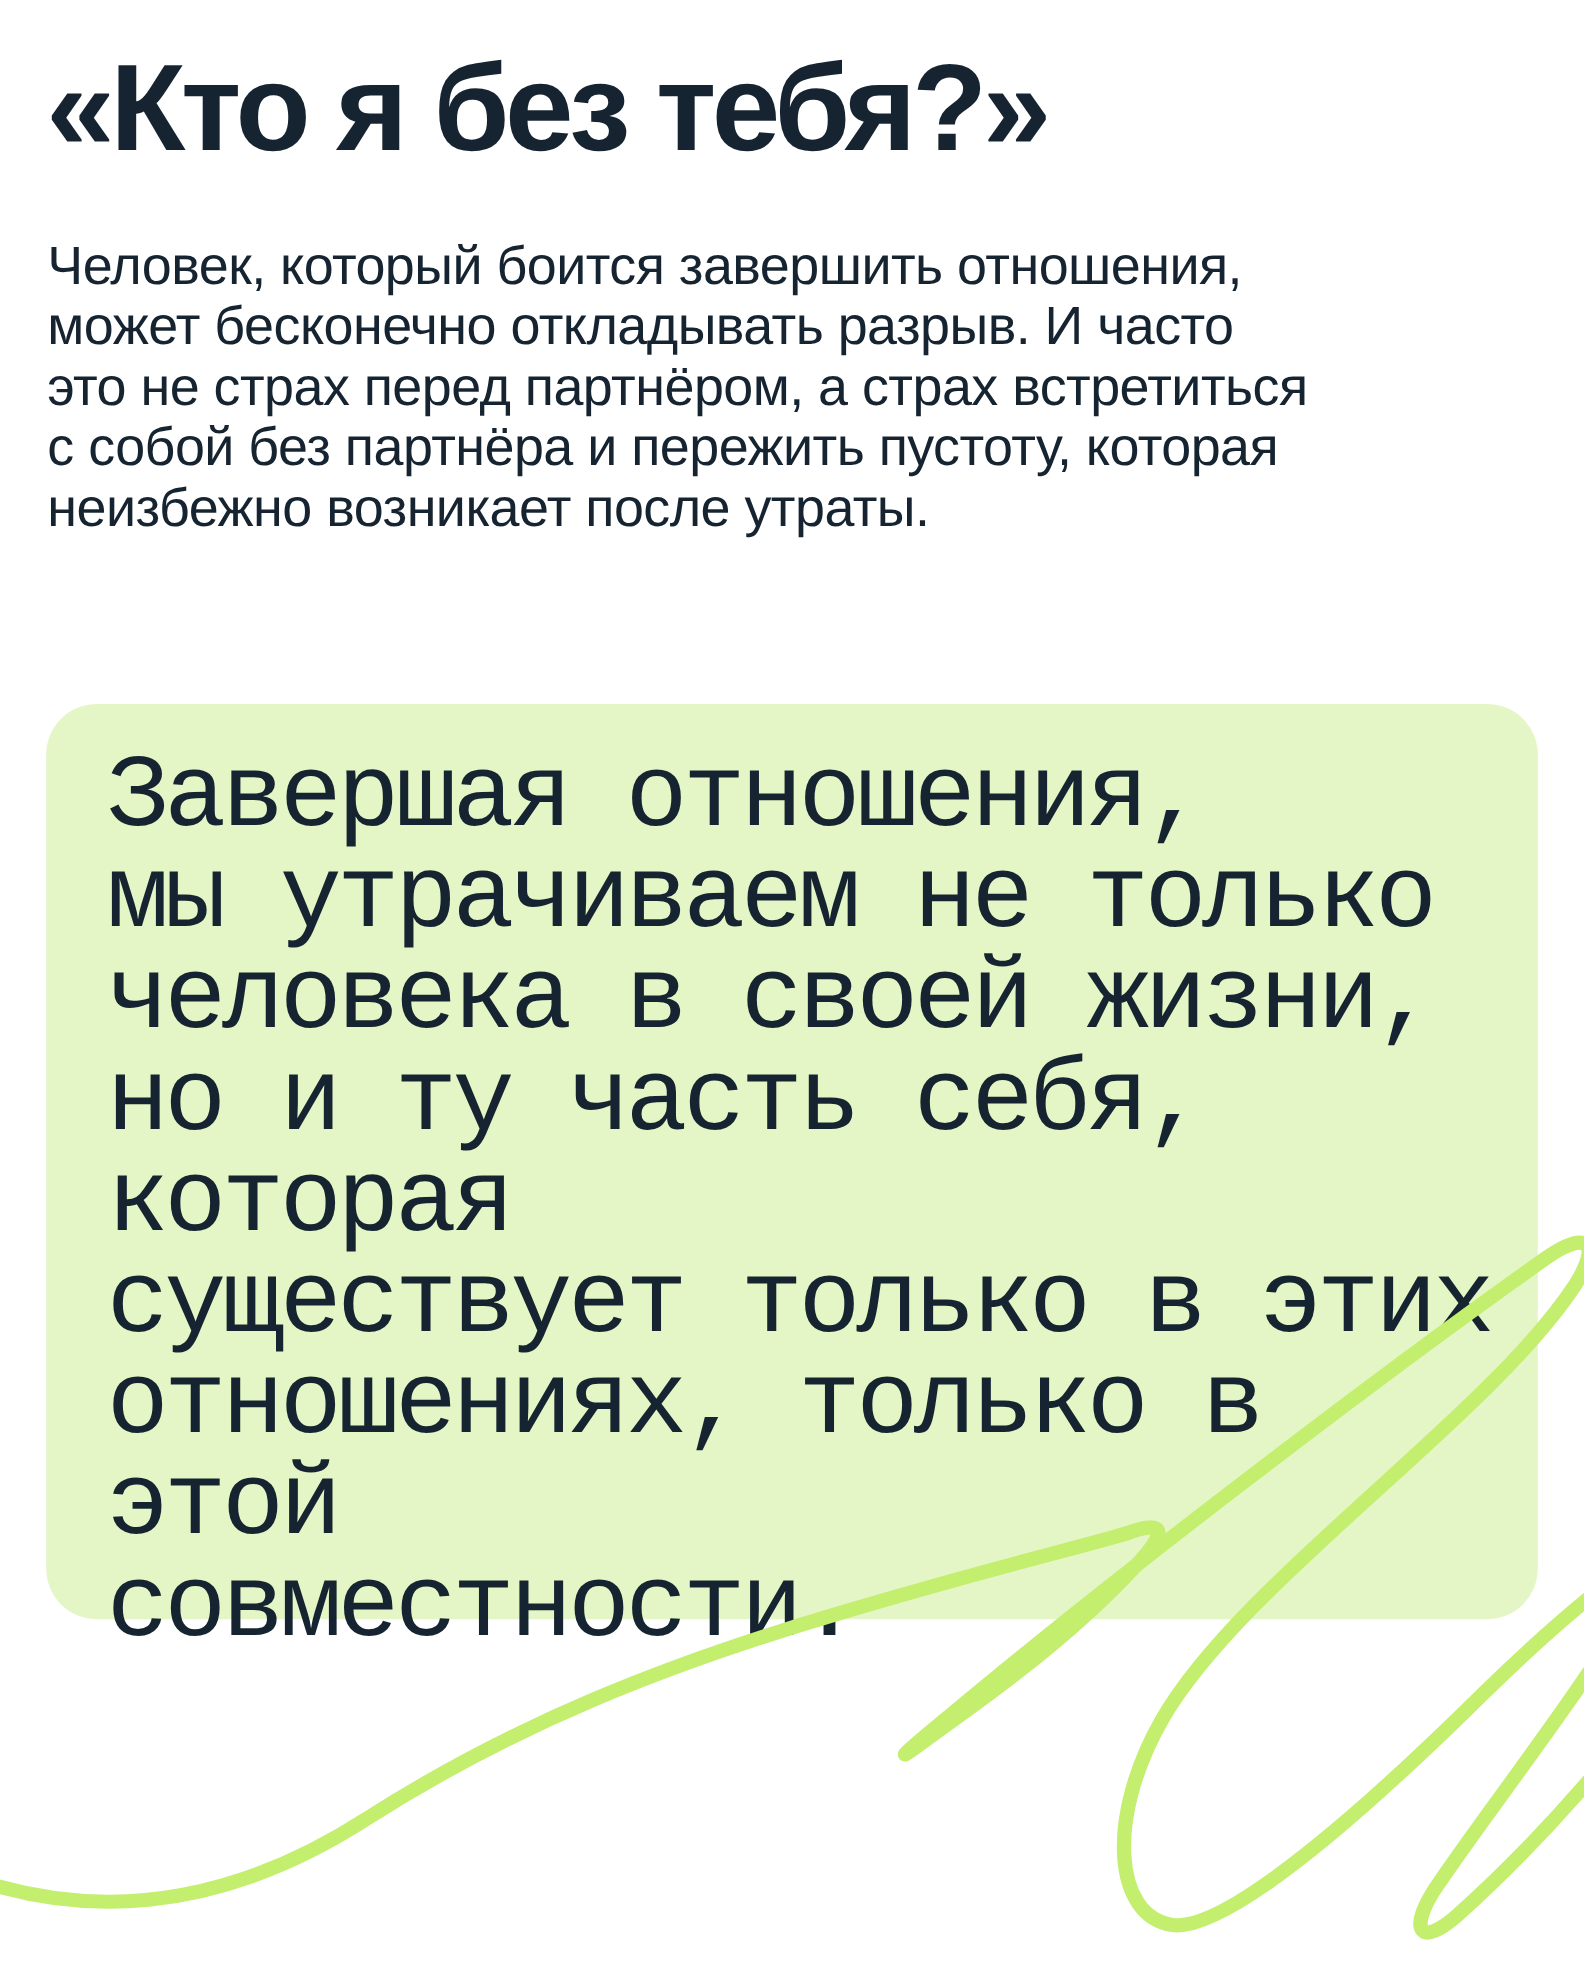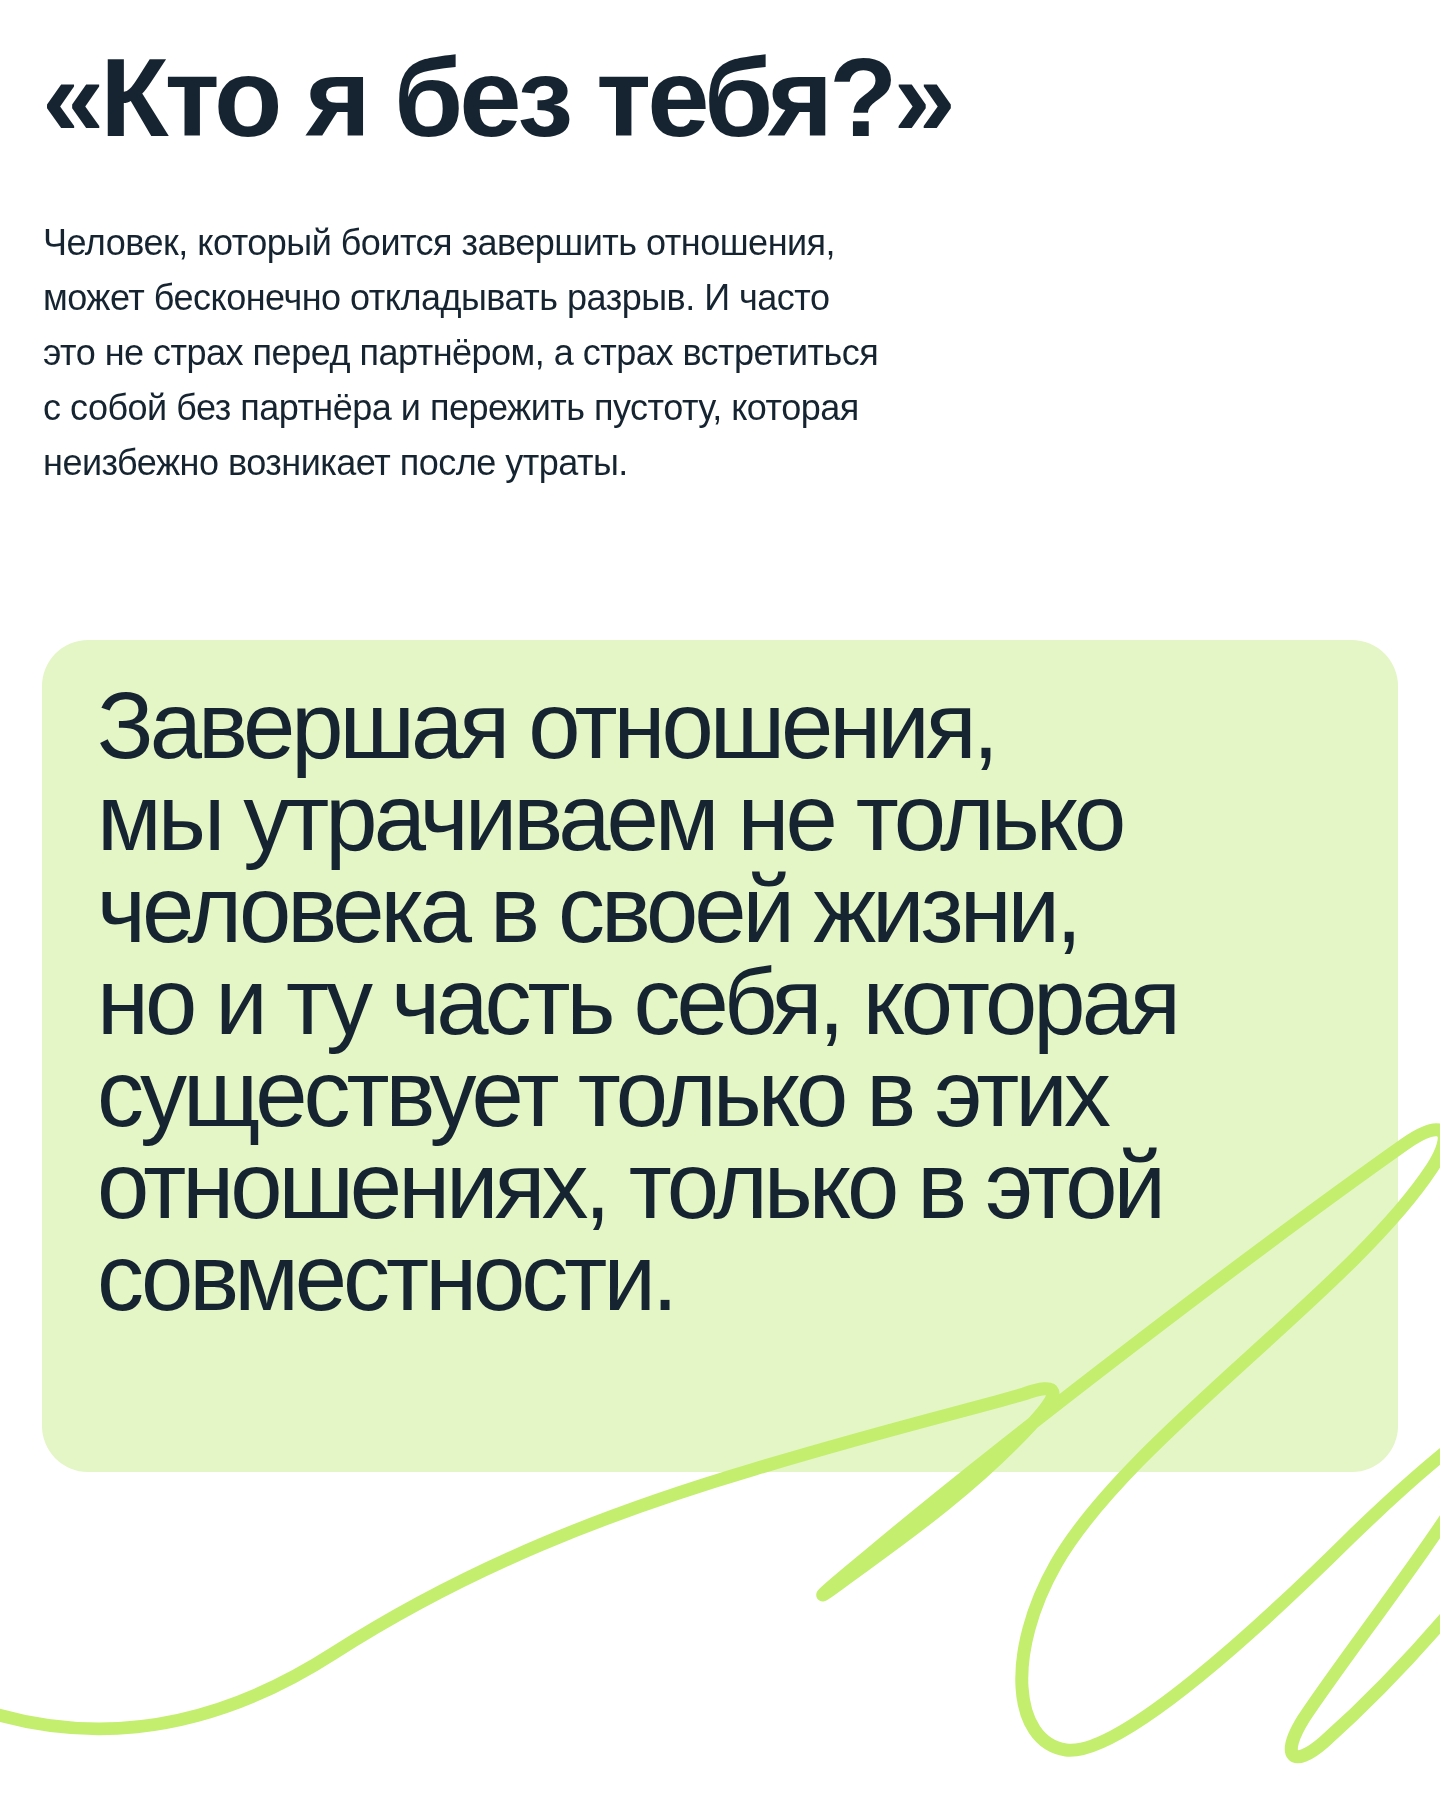--- a/index.html
+++ b/index.html
@@ -17,30 +17,31 @@
     color:var(--text);
   }
   .stage{position:absolute;inset:0;width:1440px;height:1266px;}
   .page-title{
     position:absolute;left:42px;top:42px;
     font-size:112px;line-height:1;font-weight:700;
     letter-spacing:-4px;white-space:pre-line;margin:0;
   }
   .intro{
     position:absolute;left:43px;top:215px;width:1350px;
-    font-size:36px;line-height:55px;font-weight:400;
+    font-size:49px;line-height:55px;font-weight:400;
     letter-spacing:-0.5px;white-space:pre-line;margin:0;
   }
   .quote-card{
     position:absolute;left:42px;top:640px;
     width:1356px;height:832px;
     background:var(--card_bg);
     border-radius:46px;
     box-sizing:border-box;
     padding:40px 29px 0 55px;
+    font-family:Liberation Mono, monospace;
   }
   .quote-text{
     font-size:94px;line-height:92px;font-weight:500;
     letter-spacing:-4px;white-space:pre-line;margin:0;
     color:var(--text);
   }
   .scribble-layer{
     position:absolute;left:0;top:0;width:1440px;height:1800px;
     pointer-events:none;z-index:5;
   }

